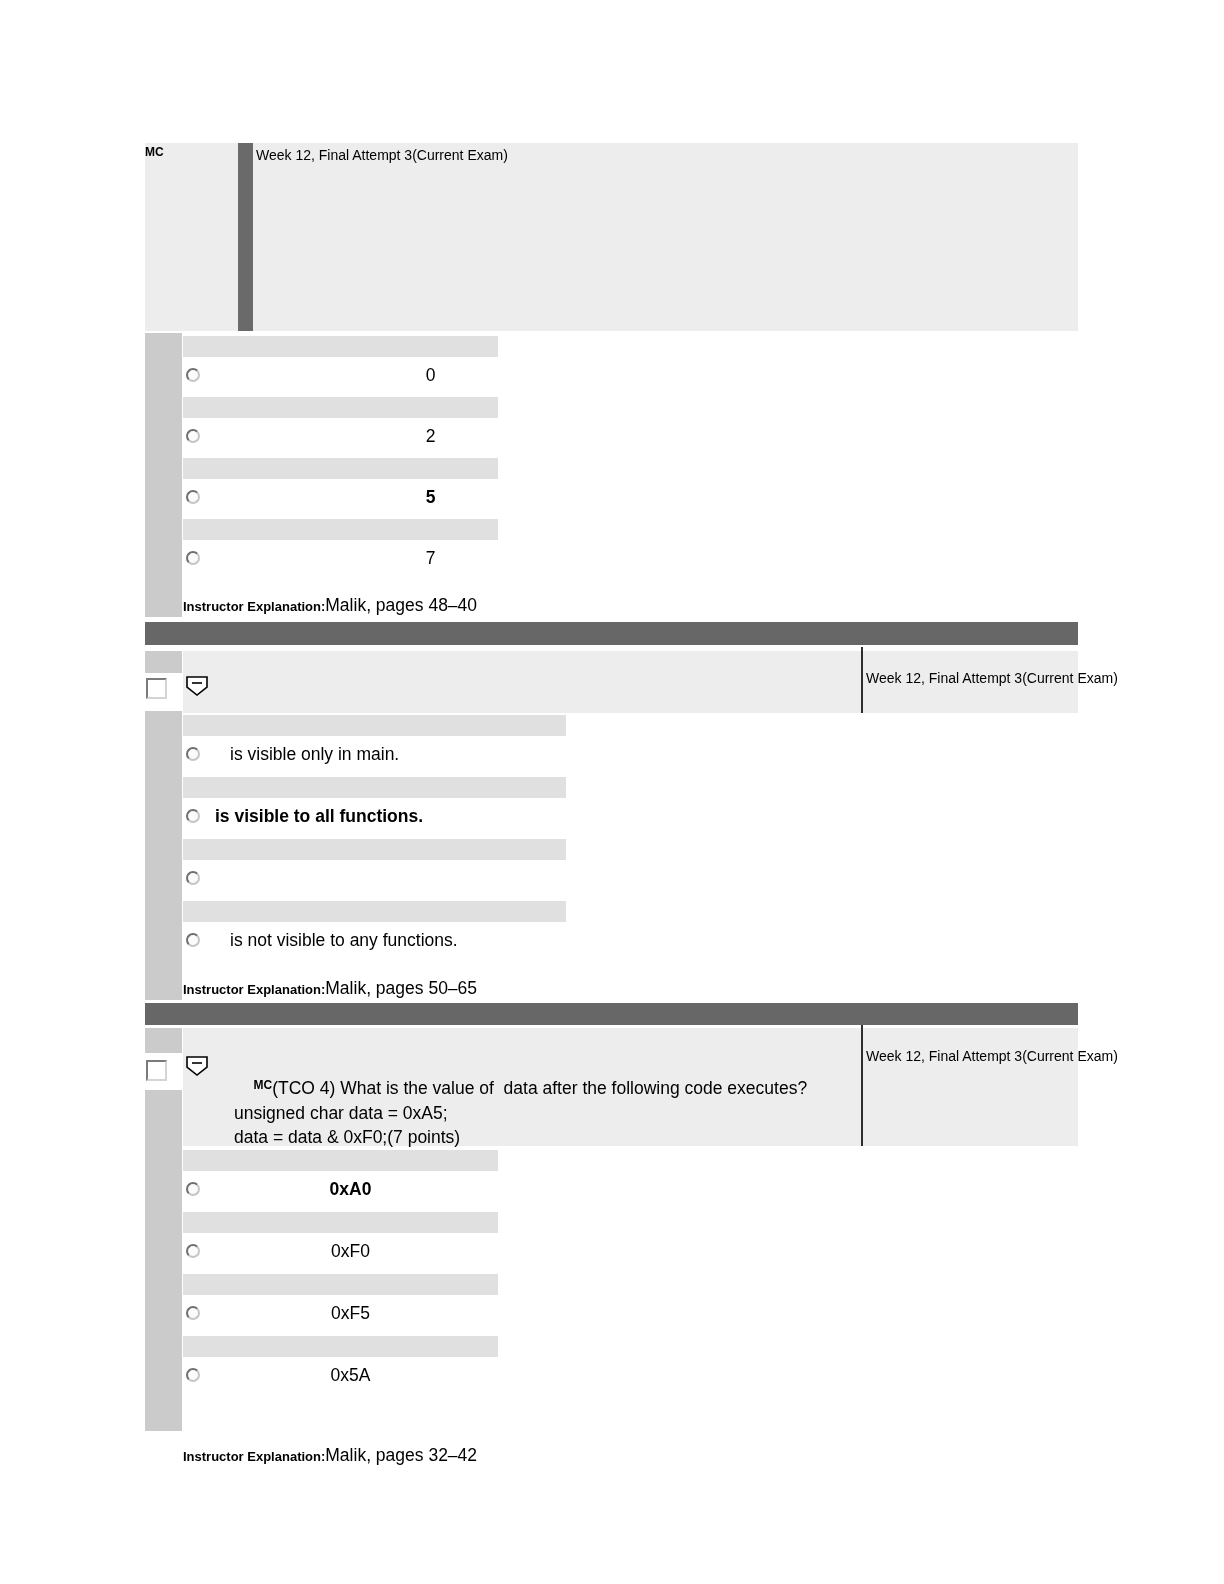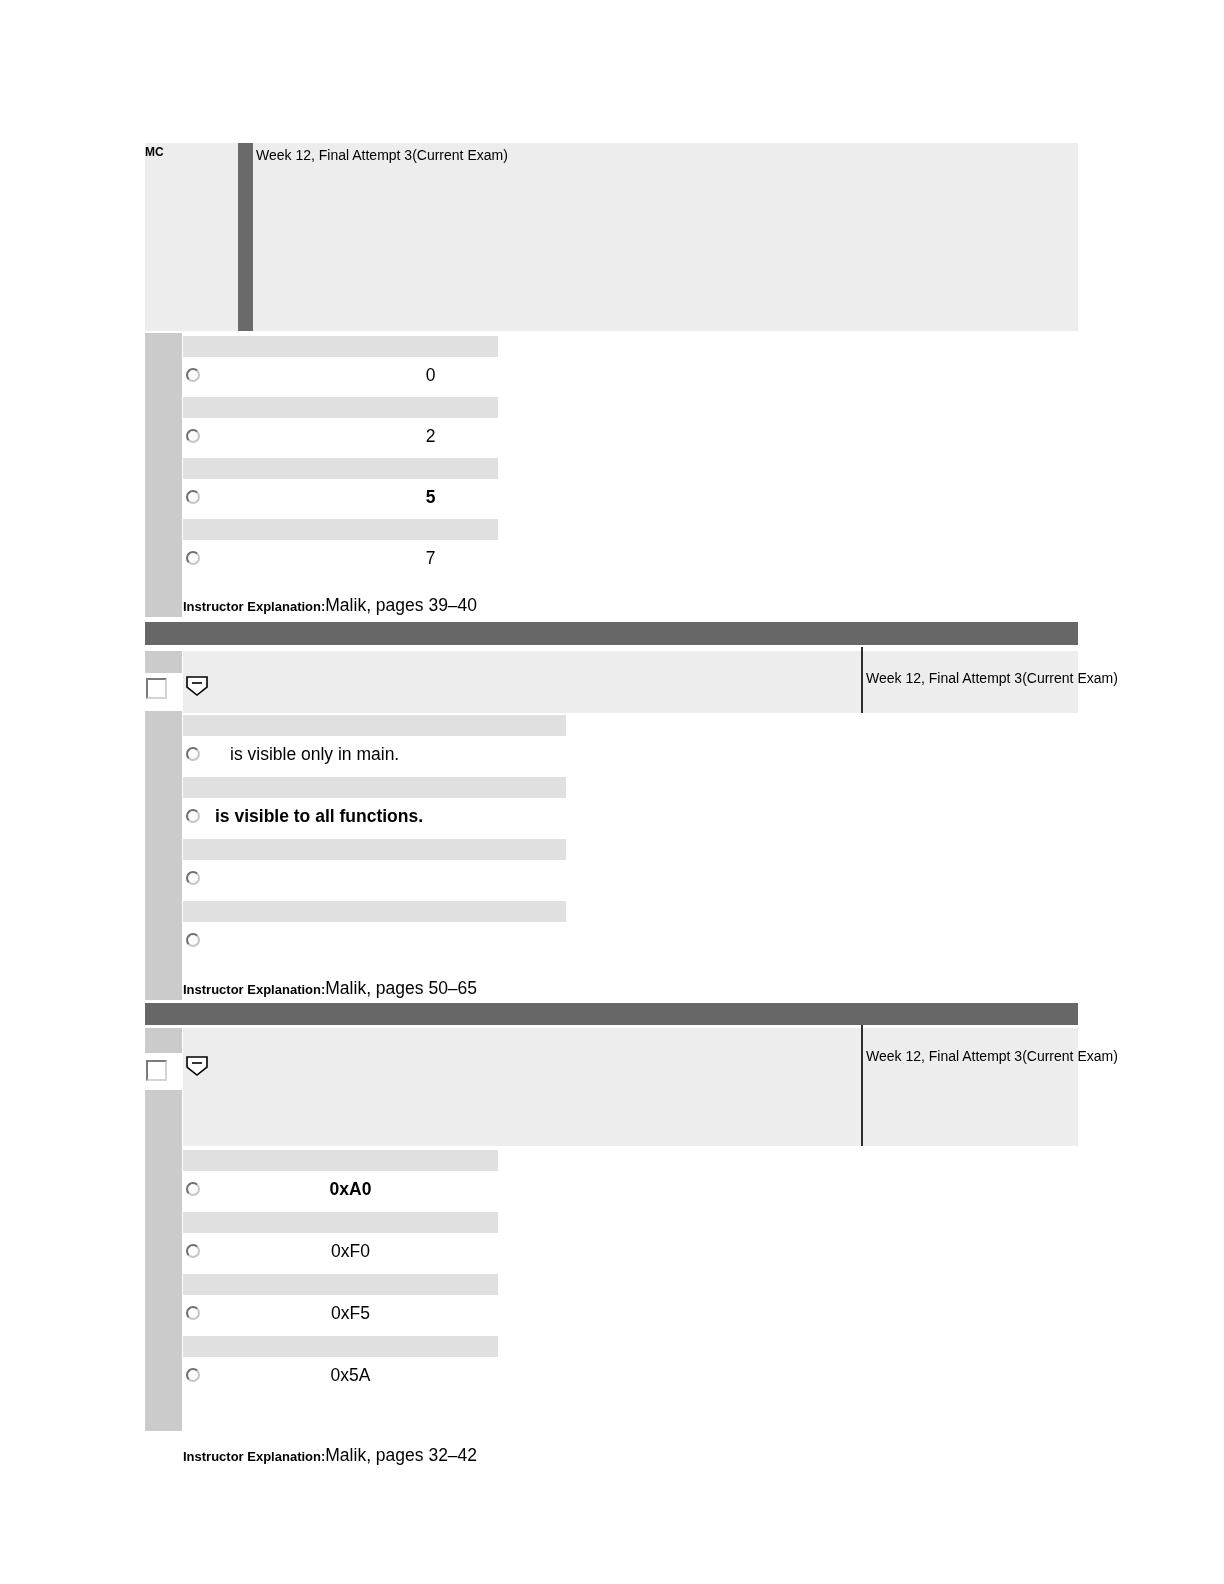--- a/index.html
+++ b/index.html
@@ -61,21 +61,21 @@
   <div class="orow" style="left:183px;top:479px;width:315px;height:36px;"></div>
   <span class="radio" style="left:186px;top:490px;"></span>
   <span class="opt center bold" style="left:383px;top:479px;width:95px;">5</span>
 
   <div class="band" style="left:183px;top:519px;width:315px;height:21px;"></div>
   <div class="orow" style="left:183px;top:540px;width:315px;height:36px;"></div>
   <span class="radio" style="left:186px;top:551px;"></span>
   <span class="opt center" style="left:383px;top:540px;width:95px;">7</span>
 
   <div class="expl" style="left:183px;top:595px;">
-    <span class="lab">Instructor Explanation:</span><span class="txt">Malik, pages 39–40</span>
+    <span class="lab">Instructor Explanation:</span><span class="txt">Malik, pages 48–40</span>
   </div>
 
   <div class="divider" style="left:145px;top:622px;width:933px;height:23px;"></div>
 
   <div class="strip" style="left:145px;top:651px;width:37px;height:22px;"></div>
   <div class="hdr" style="left:183px;top:651px;width:895px;height:62px;"></div>
   <span class="checkbox" style="left:146px;top:678px;"></span>
   <span class="tag-icon" style="left:186px;top:676px;">
     <svg width="22" height="21" viewBox="0 0 22 21">
       <polygon points="1,1 21,1 21,11 11,19 1,11" fill="#ffffff" stroke="#000000" stroke-width="1.6"></polygon>
@@ -97,36 +97,42 @@
   <span class="radio" style="left:186px;top:809px;"></span>
   <span class="opt bold" style="left:215px;top:798px;">is visible to all functions.</span>
 
   <div class="band" style="left:183px;top:839px;width:383px;height:21px;"></div>
   <div class="orow" style="left:183px;top:860px;width:383px;height:36px;"></div>
   <span class="radio" style="left:186px;top:871px;"></span>
 
   <div class="band" style="left:183px;top:901px;width:383px;height:21px;"></div>
   <div class="orow" style="left:183px;top:922px;width:383px;height:36px;"></div>
   <span class="radio" style="left:186px;top:933px;"></span>
+  <span class="opt" style="left:230px;top:922px;">is not visible to any functions.</span>
 
   <div class="expl" style="left:183px;top:978px;">
     <span class="lab">Instructor Explanation:</span><span class="txt">Malik, pages 50–65</span>
   </div>
 
   <div class="divider" style="left:145px;top:1003px;width:933px;height:22px;"></div>
 
   <div class="strip" style="left:145px;top:1028px;width:37px;height:25px;"></div>
   <div class="hdr" style="left:183px;top:1028px;width:895px;height:118px;"></div>
   <span class="checkbox" style="left:146px;top:1060px;"></span>
   <span class="tag-icon" style="left:186px;top:1056px;">
     <svg width="22" height="21" viewBox="0 0 22 21">
       <polygon points="1,1 21,1 21,11 11,19 1,11" fill="#ffffff" stroke="#000000" stroke-width="1.6"></polygon>
       <line x1="6" y1="7" x2="16" y2="7" stroke="#000000" stroke-width="1.6"></line>
     </svg>
   </span>
+  <div class="qtext prewrap" style="left:234px;top:1053px;width:615px;">
+    <span class="mc-sup">MC</span><span>(TCO 4) What is the value of  data after the following code executes?
+unsigned char data = 0xA5;
+data = data &amp; 0xF0;(7 points)</span>
+  </div>
   <div class="vline" style="left:861px;top:1025px;height:121px;"></div>
   <span class="week" style="left:866px;top:1048px;">Week 12, Final Attempt 3(Current Exam)</span>
 
   <div class="strip" style="left:145px;top:1090px;width:37px;height:341px;"></div>
 
   <div class="band" style="left:183px;top:1150px;width:315px;height:21px;"></div>
   <div class="orow" style="left:183px;top:1171px;width:315px;height:36px;"></div>
   <span class="radio" style="left:186px;top:1182px;"></span>
   <span class="opt center bold" style="left:303px;top:1171px;width:95px;">0xA0</span>
 

